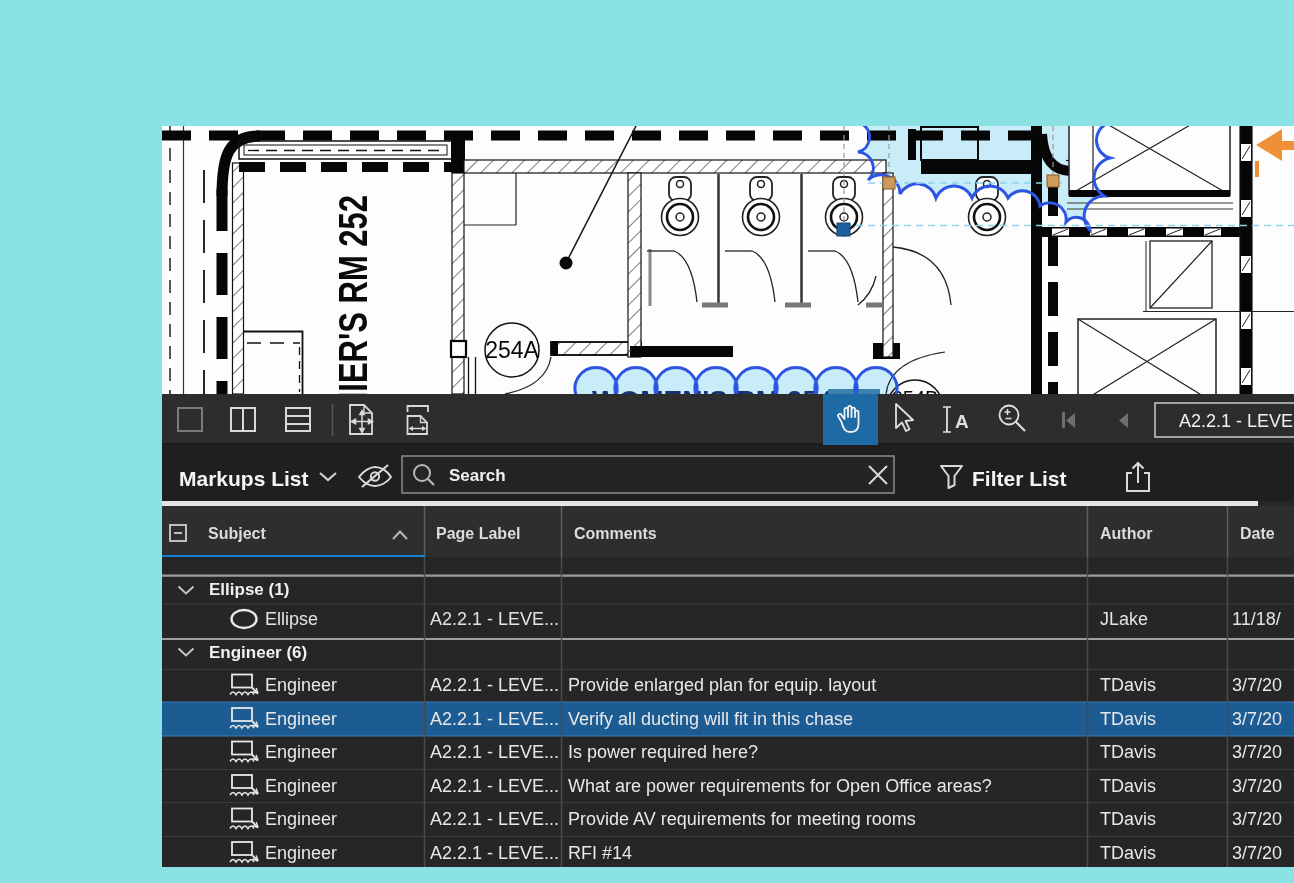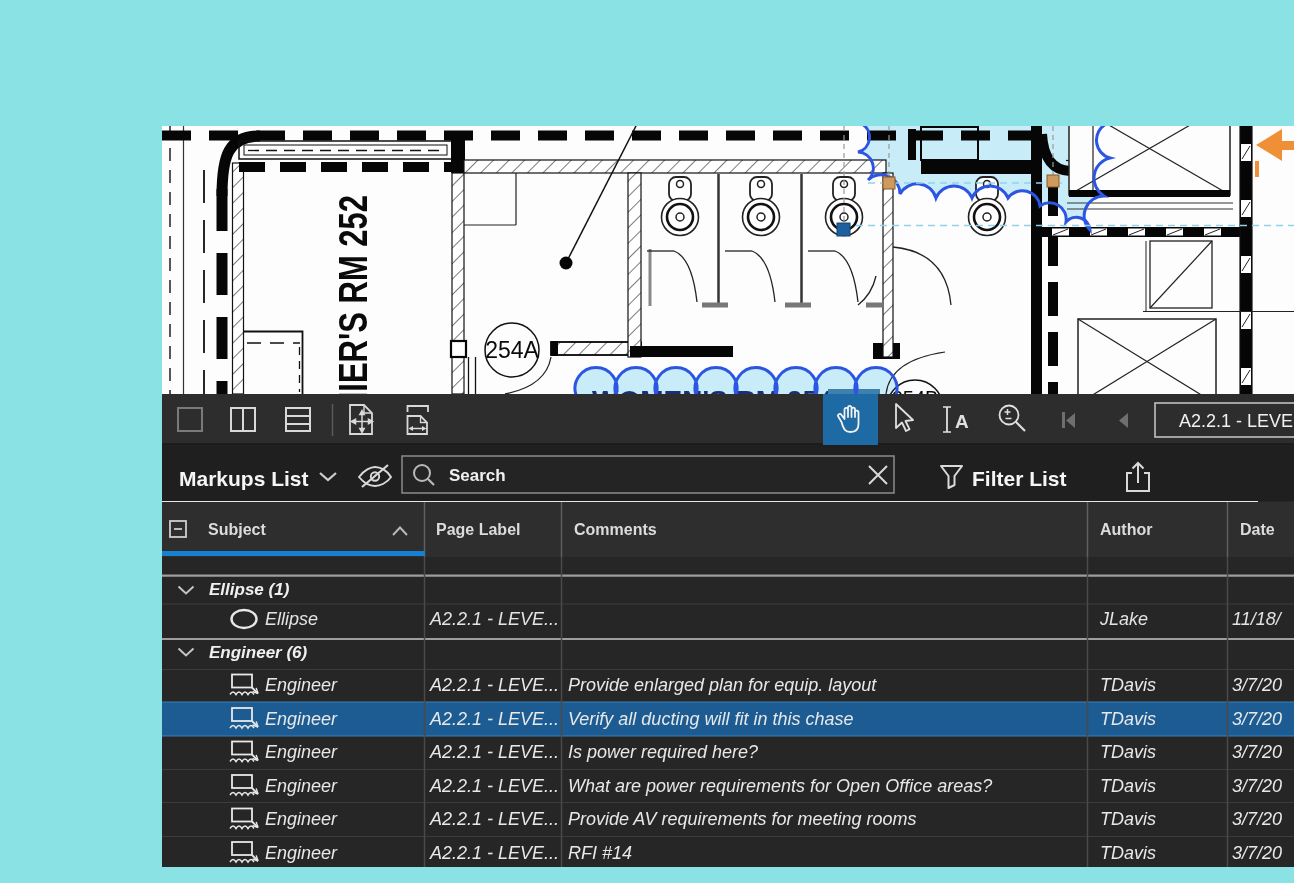--- a/index.html
+++ b/index.html
@@ -2,22 +2,22 @@
 <html><head>
 <meta charset="utf-8">
 <style>
   html,body{margin:0;padding:0;}
   body{width:1294px;height:883px;overflow:hidden;background:#8ae2e5;
        font-family:"Liberation Sans",sans-serif;}
   .shot{position:absolute;left:162px;top:126px;width:1132px;height:741px;background:#262626;overflow:hidden;}
   .plan{position:absolute;left:0;top:0;width:1132px;height:268px;}
   .toolbar{position:absolute;left:0;top:268px;width:1132px;height:51px;background:#2d2d2d;}
   .mkbar{position:absolute;left:0;top:319px;width:1132px;height:56px;background:#5eead4;}
-  .thead{position:absolute;left:0;top:375px;width:1096px;height:56px;background:#eab308;border-top:1px solid #e5e5e5;box-sizing:border-box;}
-  .tbody{position:absolute;left:0;top:431px;width:1132px;height:310px;background:#262626;font-style:italic;}
+  .thead{position:absolute;left:0;top:375px;width:1096px;height:56px;background:#eab308;border-top:5px solid #e5e5e5;box-sizing:border-box;}
+  .tbody{position:absolute;left:0;top:431px;width:1132px;height:310px;background:#262626;}
 </style>
 </head>
 <body>
 <div class="shot">
   <svg class="plan" viewBox="162 142 1132 268" width="1132" height="268">
     <defs>
       <pattern id="hatch" width="11" height="11" patternUnits="userSpaceOnUse" patternTransform="rotate(45)">
         <rect width="11" height="11" fill="white"></rect>
         <line x1="0" y1="0" x2="0" y2="11" stroke="#222" stroke-width="1.2"></line>
       </pattern>

